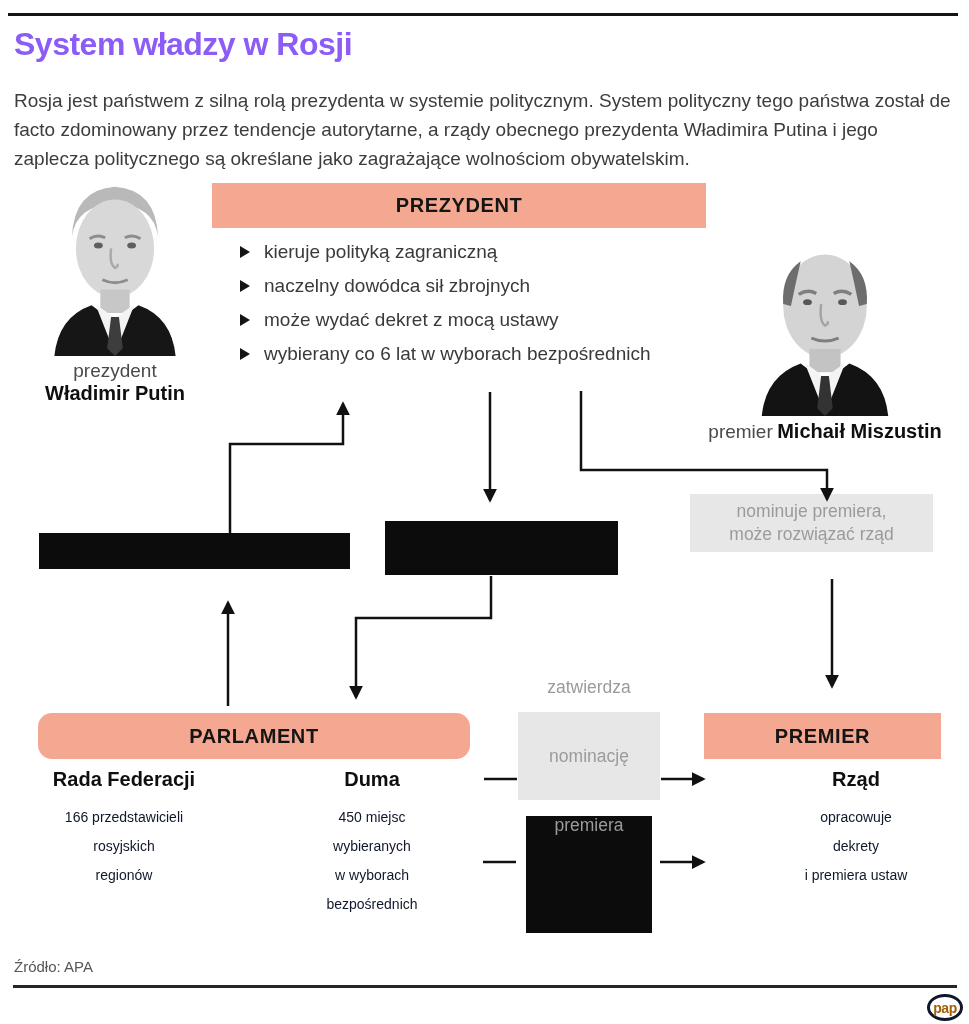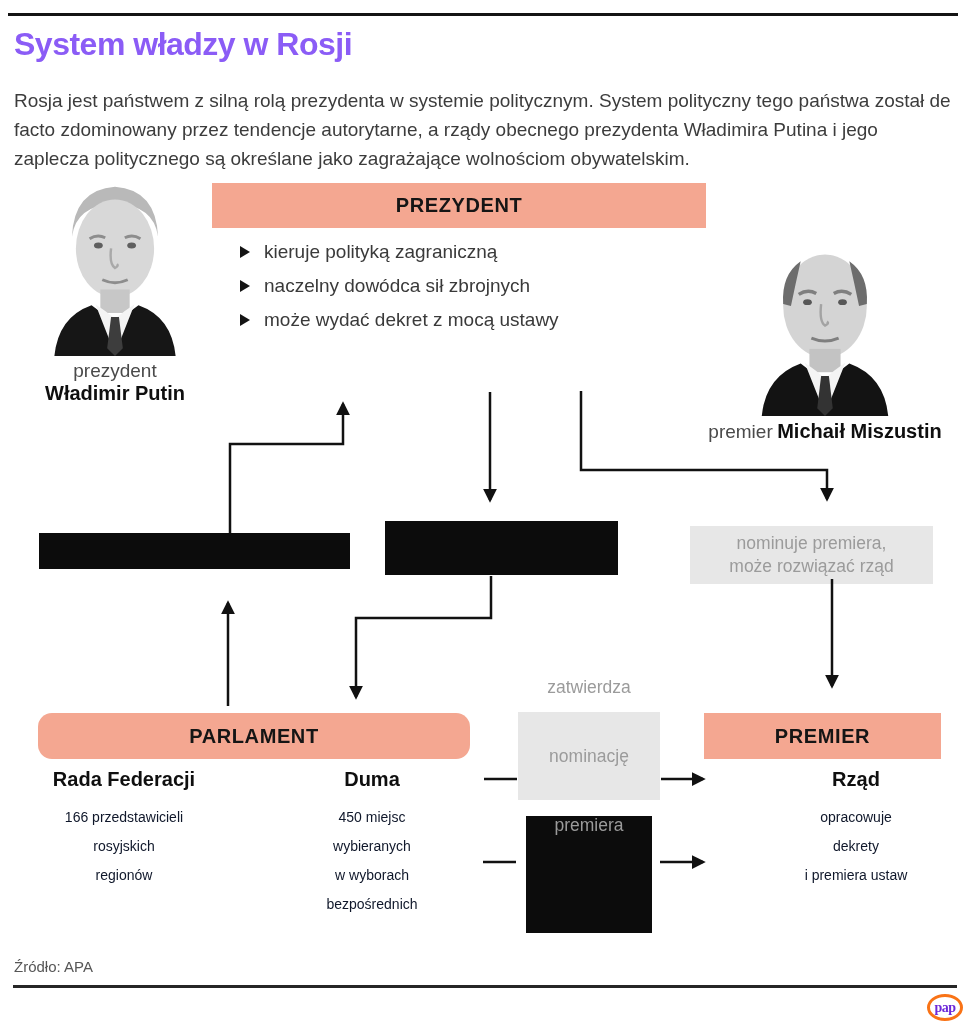--- a/index.html
+++ b/index.html
@@ -35,25 +35,24 @@
     display:flex;flex-direction:column;align-items:center;justify-content:center;
     text-align:center;
   }
   .figure{text-align:center;}
   .cap-role{font-size:19px;color:#4a4a4a;}
   .cap-name{font-size:20px;font-weight:700;color:#0f0f0f;}
   .col-title{font-size:20px;font-weight:700;color:#0f0f0f;text-align:center;}
   .col-lines{font-size:14px;line-height:29px;color:#0f172a;text-align:center;}
   .source{font-size:15px;color:#565656;}
   .pap-badge{
-    width:36px;height:27px;border:3px solid #f97316;border-radius:50%;
+    width:36px;height:27px;border:3px solid #0f172a;border-radius:50%;
     display:flex;align-items:center;justify-content:center;background:#fff;
-    font-size:14px;font-weight:800;color:#6d28d9;letter-spacing:-0.5px;
+    font-size:14px;font-weight:800;color:#a16207;letter-spacing:-0.5px;
     box-sizing:border-box;
-    font-family:Liberation Serif, serif;
   }
   svg.arrows{left:0;top:0;pointer-events:none;}
 </style>
 </head>
 <body>
 
 <div class="canvas">
 
   <div class="abs rule" style="left:8px;top:13px;width:950px;"></div>
 
@@ -113,27 +112,31 @@
       <span class="bullet-text">kieruje polityką zagraniczną</span>
     </div>
     <div class="bullet-row">
       <span class="tri"></span>
       <span class="bullet-text">naczelny dowódca sił zbrojnych</span>
     </div>
     <div class="bullet-row">
       <span class="tri"></span>
       <span class="bullet-text">może wydać dekret z mocą ustawy</span>
     </div>
+    <div class="bullet-row">
+      <span class="tri"></span>
+      <span class="bullet-text">wybierany co 6 lat w wyborach bezpośrednich</span>
+    </div>
   </div>
 
   <div class="abs black-box" style="left:39px;top:533px;width:311px;height:36px;"></div>
   <div class="abs black-box" style="left:385px;top:521px;width:233px;height:54px;"></div>
   <div class="abs black-box" style="left:526px;top:816px;width:126px;height:117px;"></div>
 
-  <div class="abs note" style="left:690px;top:526px;width:243px;height:58px;">
+  <div class="abs note" style="left:690px;top:494px;width:243px;height:58px;">
     <div>nominuje premiera,</div>
     <div>może rozwiązać rząd</div>
   </div>
   <div class="abs note" style="left:518px;top:712px;width:142px;height:88px;gap:46px;">
     <div>zatwierdza</div>
     <div>nominację</div>
     <div>premiera</div>
   </div>
 
   <div class="abs salmon-bar" style="left:38px;top:713px;width:432px;height:46px;border-radius:14px;">

